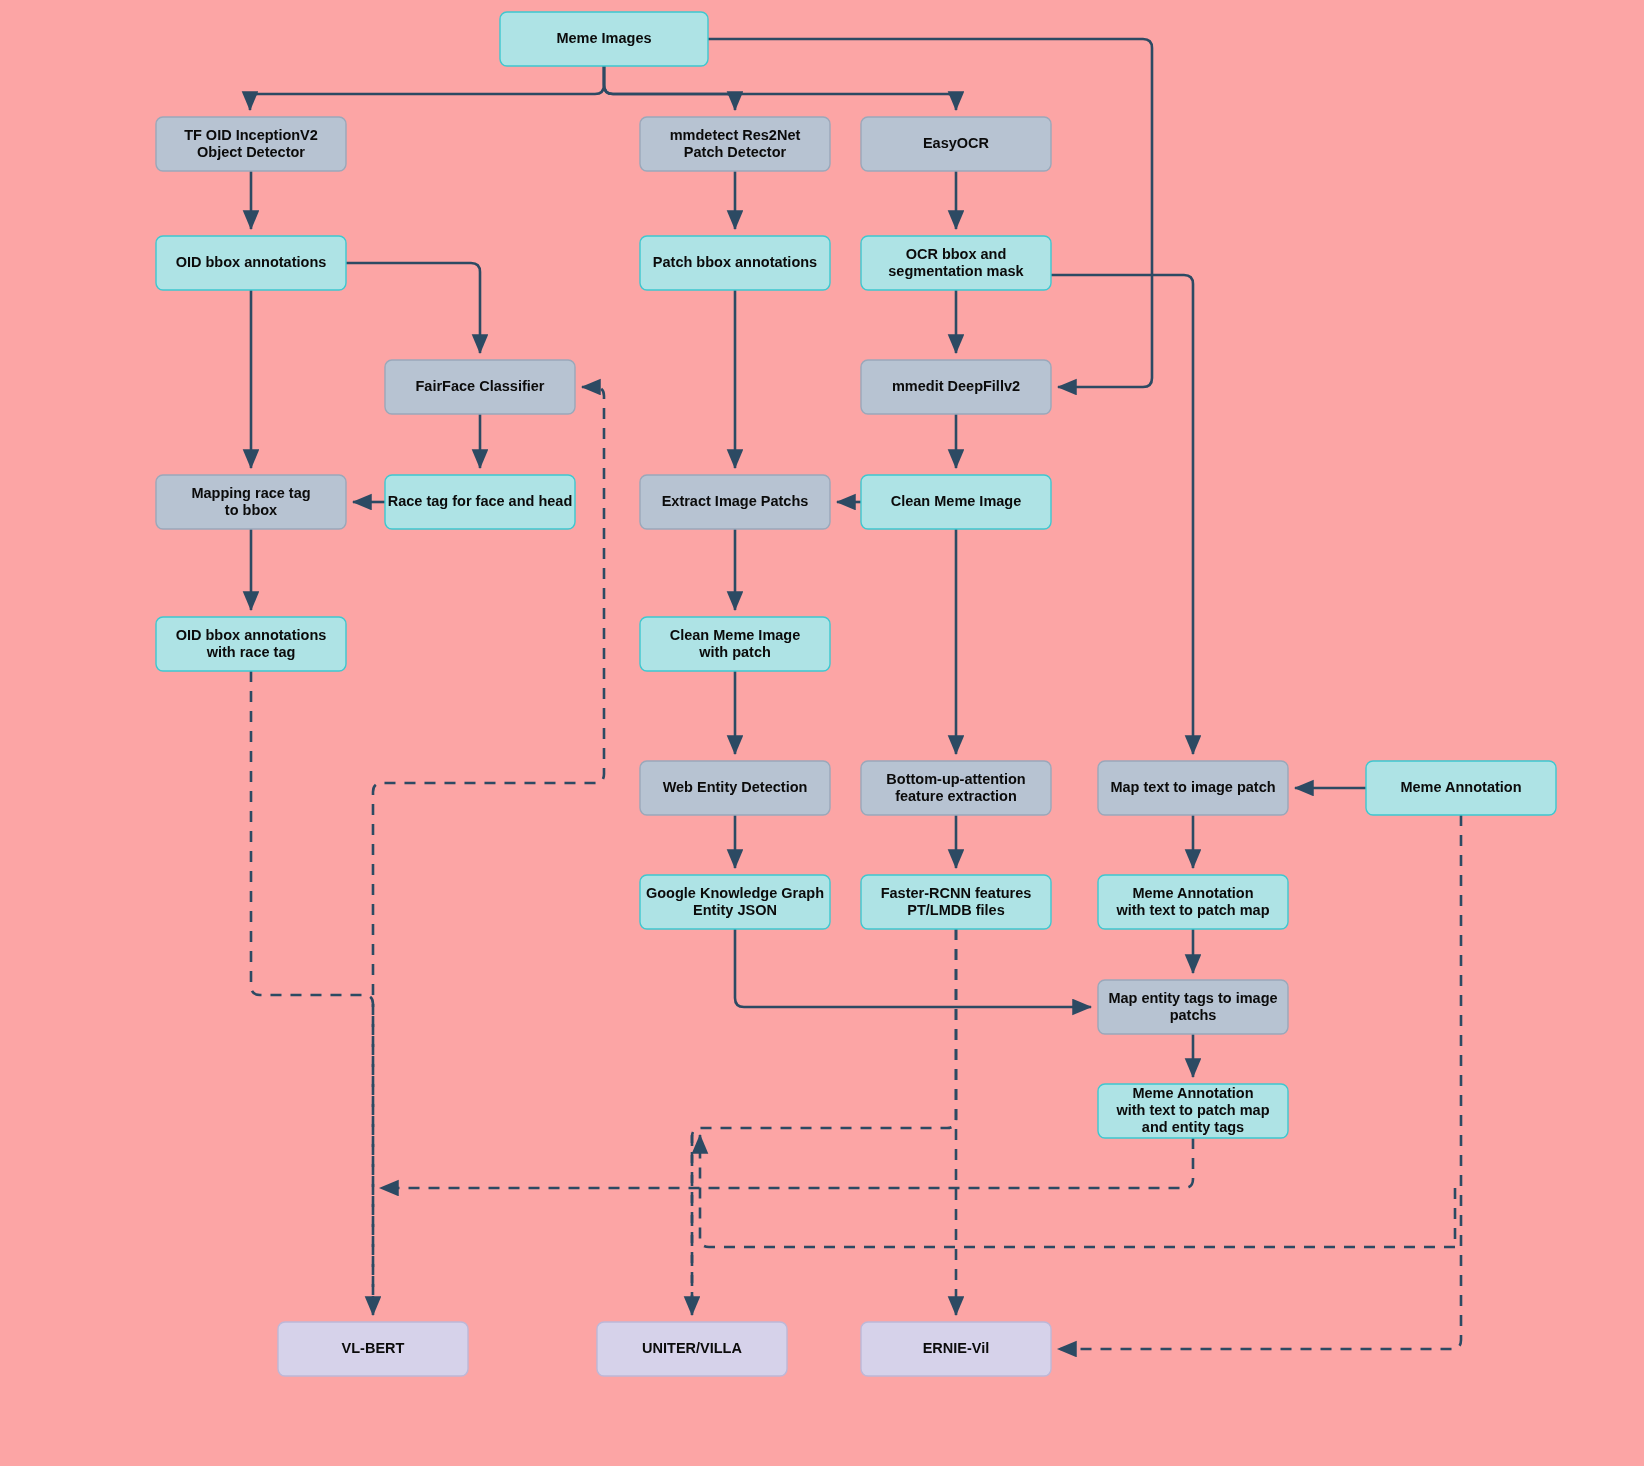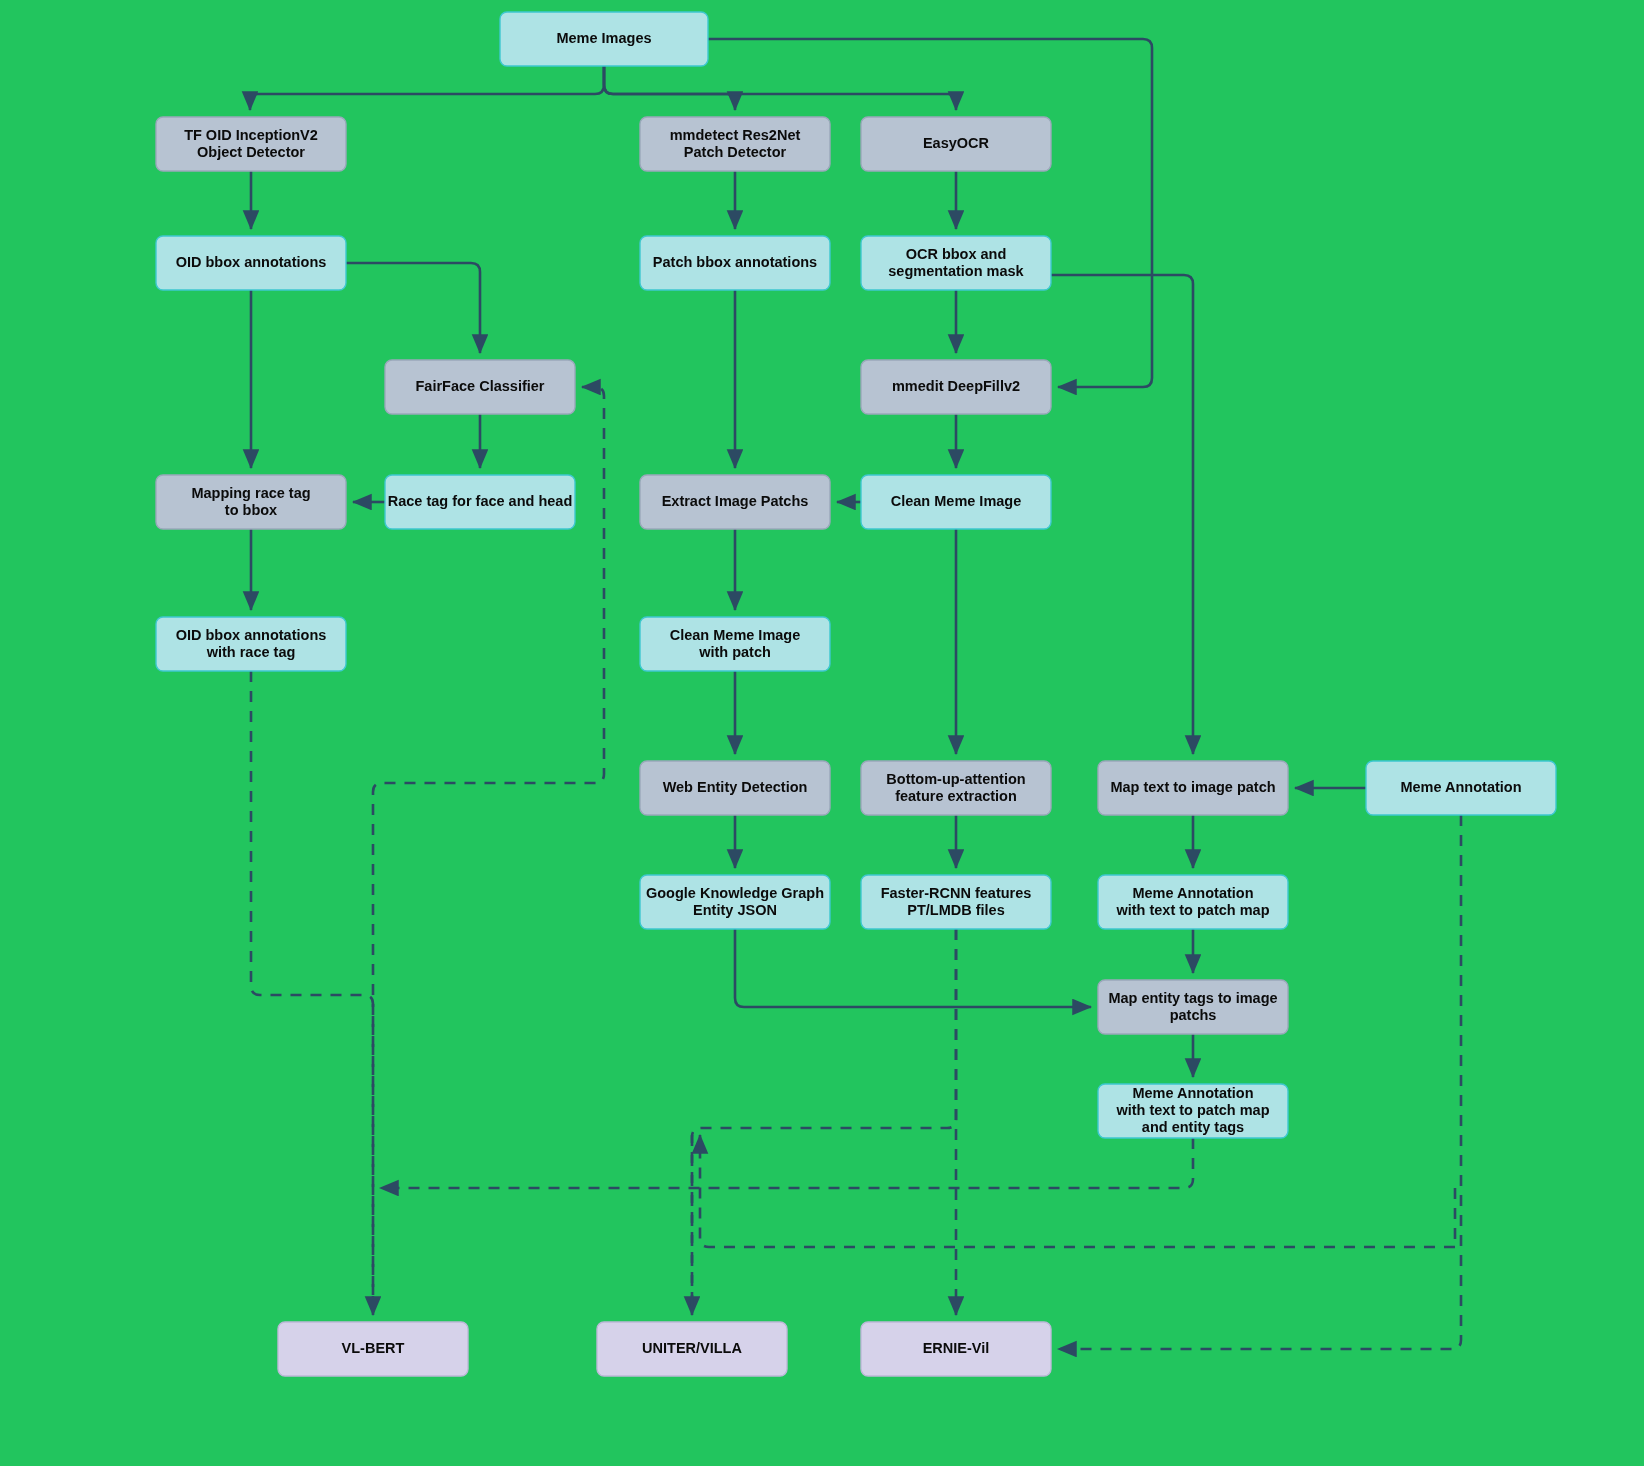--- a/index.html
+++ b/index.html
@@ -1,17 +1,17 @@
 <!DOCTYPE html>
 <html><head>
 <meta charset="utf-8">
 <style>
   html,body{margin:0;padding:0;background:#000;}
   body{width:1644px;height:1466px;overflow:hidden;font-family:"Liberation Sans",sans-serif;}
-  #canvas{position:relative;width:1644px;height:1466px;background:#22c55e;}
+  #canvas{position:relative;width:1644px;height:1466px;background:#fca5a5;}
   svg{position:absolute;top:0;left:0;width:1644px;height:1466px;}
   .node-label{font-family:"Liberation Sans",sans-serif;font-weight:bold;font-size:14.5px;fill:#0b0b0b;
     dominant-baseline:middle;text-anchor:middle;}
 </style>
 </head>
 <body>
 
 <div id="canvas">
   <svg id="flow" viewBox="0 0 1644 1466">
     <defs>

